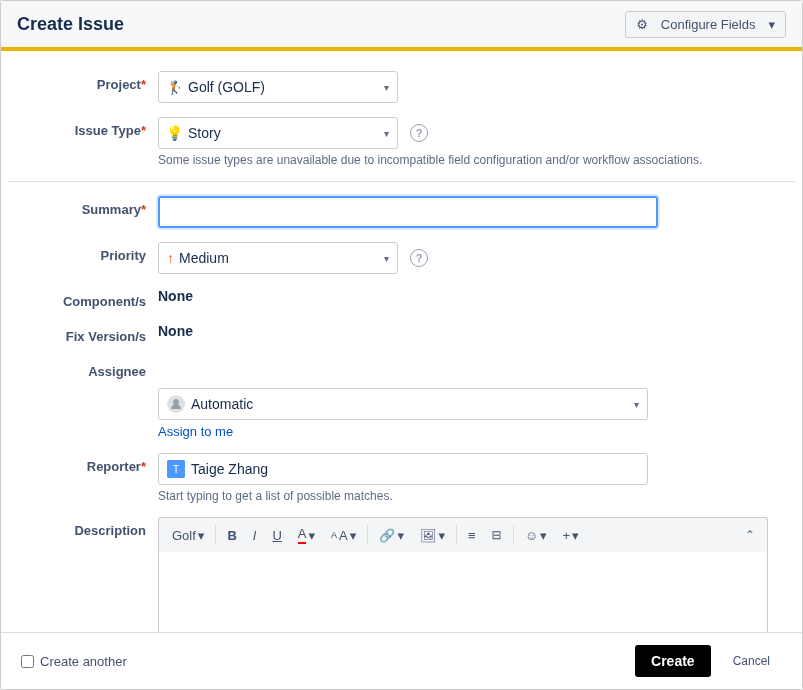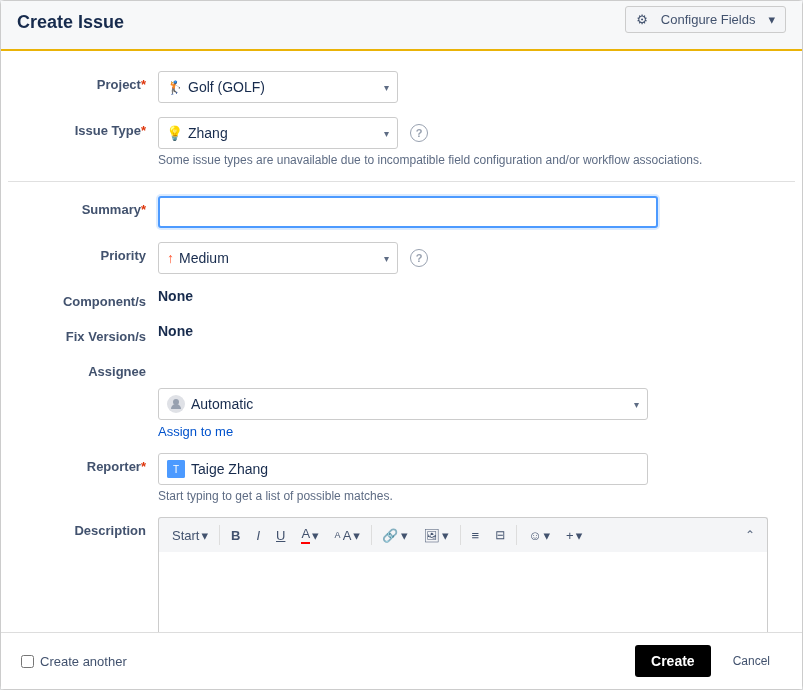--- a/index.html
+++ b/index.html
@@ -20,25 +20,25 @@
       height: 690px;
       display: flex;
       flex-direction: column;
       border: 1px solid #ccc;
       border-radius: 4px;
       box-shadow: 0 4px 20px rgba(0,0,0,0.3);
     }
 
     .dialog-header {
       background: #f7f8f9;
-      border-bottom: 2px solid #eab308;
+      border-bottom: 4px solid #eab308;
       padding: 16px 16px;
       height: 50px;
       display: flex;
-      align-items: flex-end;
+      align-items: center;
       justify-content: space-between;
       flex-shrink: 0;
     }
 
     .dialog-title {
       font-size: 18px;
       font-weight: 600;
       color: #172b4d;
     }
 
@@ -390,21 +390,21 @@
 
     <div class="form-row">
       <div class="form-label">
         <span>Issue Type</span><span class="required-star">*</span>
       </div>
       <div class="form-field">
         <div style="display:flex;align-items:center;gap:6px;">
           <div class="select-with-icon">
             <span class="select-icon-text">
               <span class="story-bulb">💡</span>
-              <span>Zhang</span>
+              <span>Story</span>
             </span>
             <span class="select-arrow">▾</span>
           </div>
           <span class="help-icon">?</span>
         </div>
         <div class="info-text">Some issue types are unavailable due to incompatible field configuration and/or workflow associations.</div>
       </div>
     </div>
 
     <div style="border-top:1px solid #e0e0e0;margin: 6px 0 14px 0;"></div>
@@ -491,21 +491,21 @@
       </div>
     </div>
 
     <div class="form-row" style="align-items:flex-start;">
       <div class="form-label">
         <span>Description</span>
       </div>
       <div class="form-field description-wrap">
         <div class="description-toolbar">
           <button class="toolbar-btn">
-            <span>Start</span>
+            <span>Golf</span>
             <span>▾</span>
           </button>
           <div class="toolbar-sep"></div>
           <button class="toolbar-btn" style="font-weight:bold;">
             <span>B</span>
           </button>
           <button class="toolbar-btn" style="font-style:italic;">
             <span>I</span>
           </button>
           <button class="toolbar-btn" style="text-decoration:underline;">

